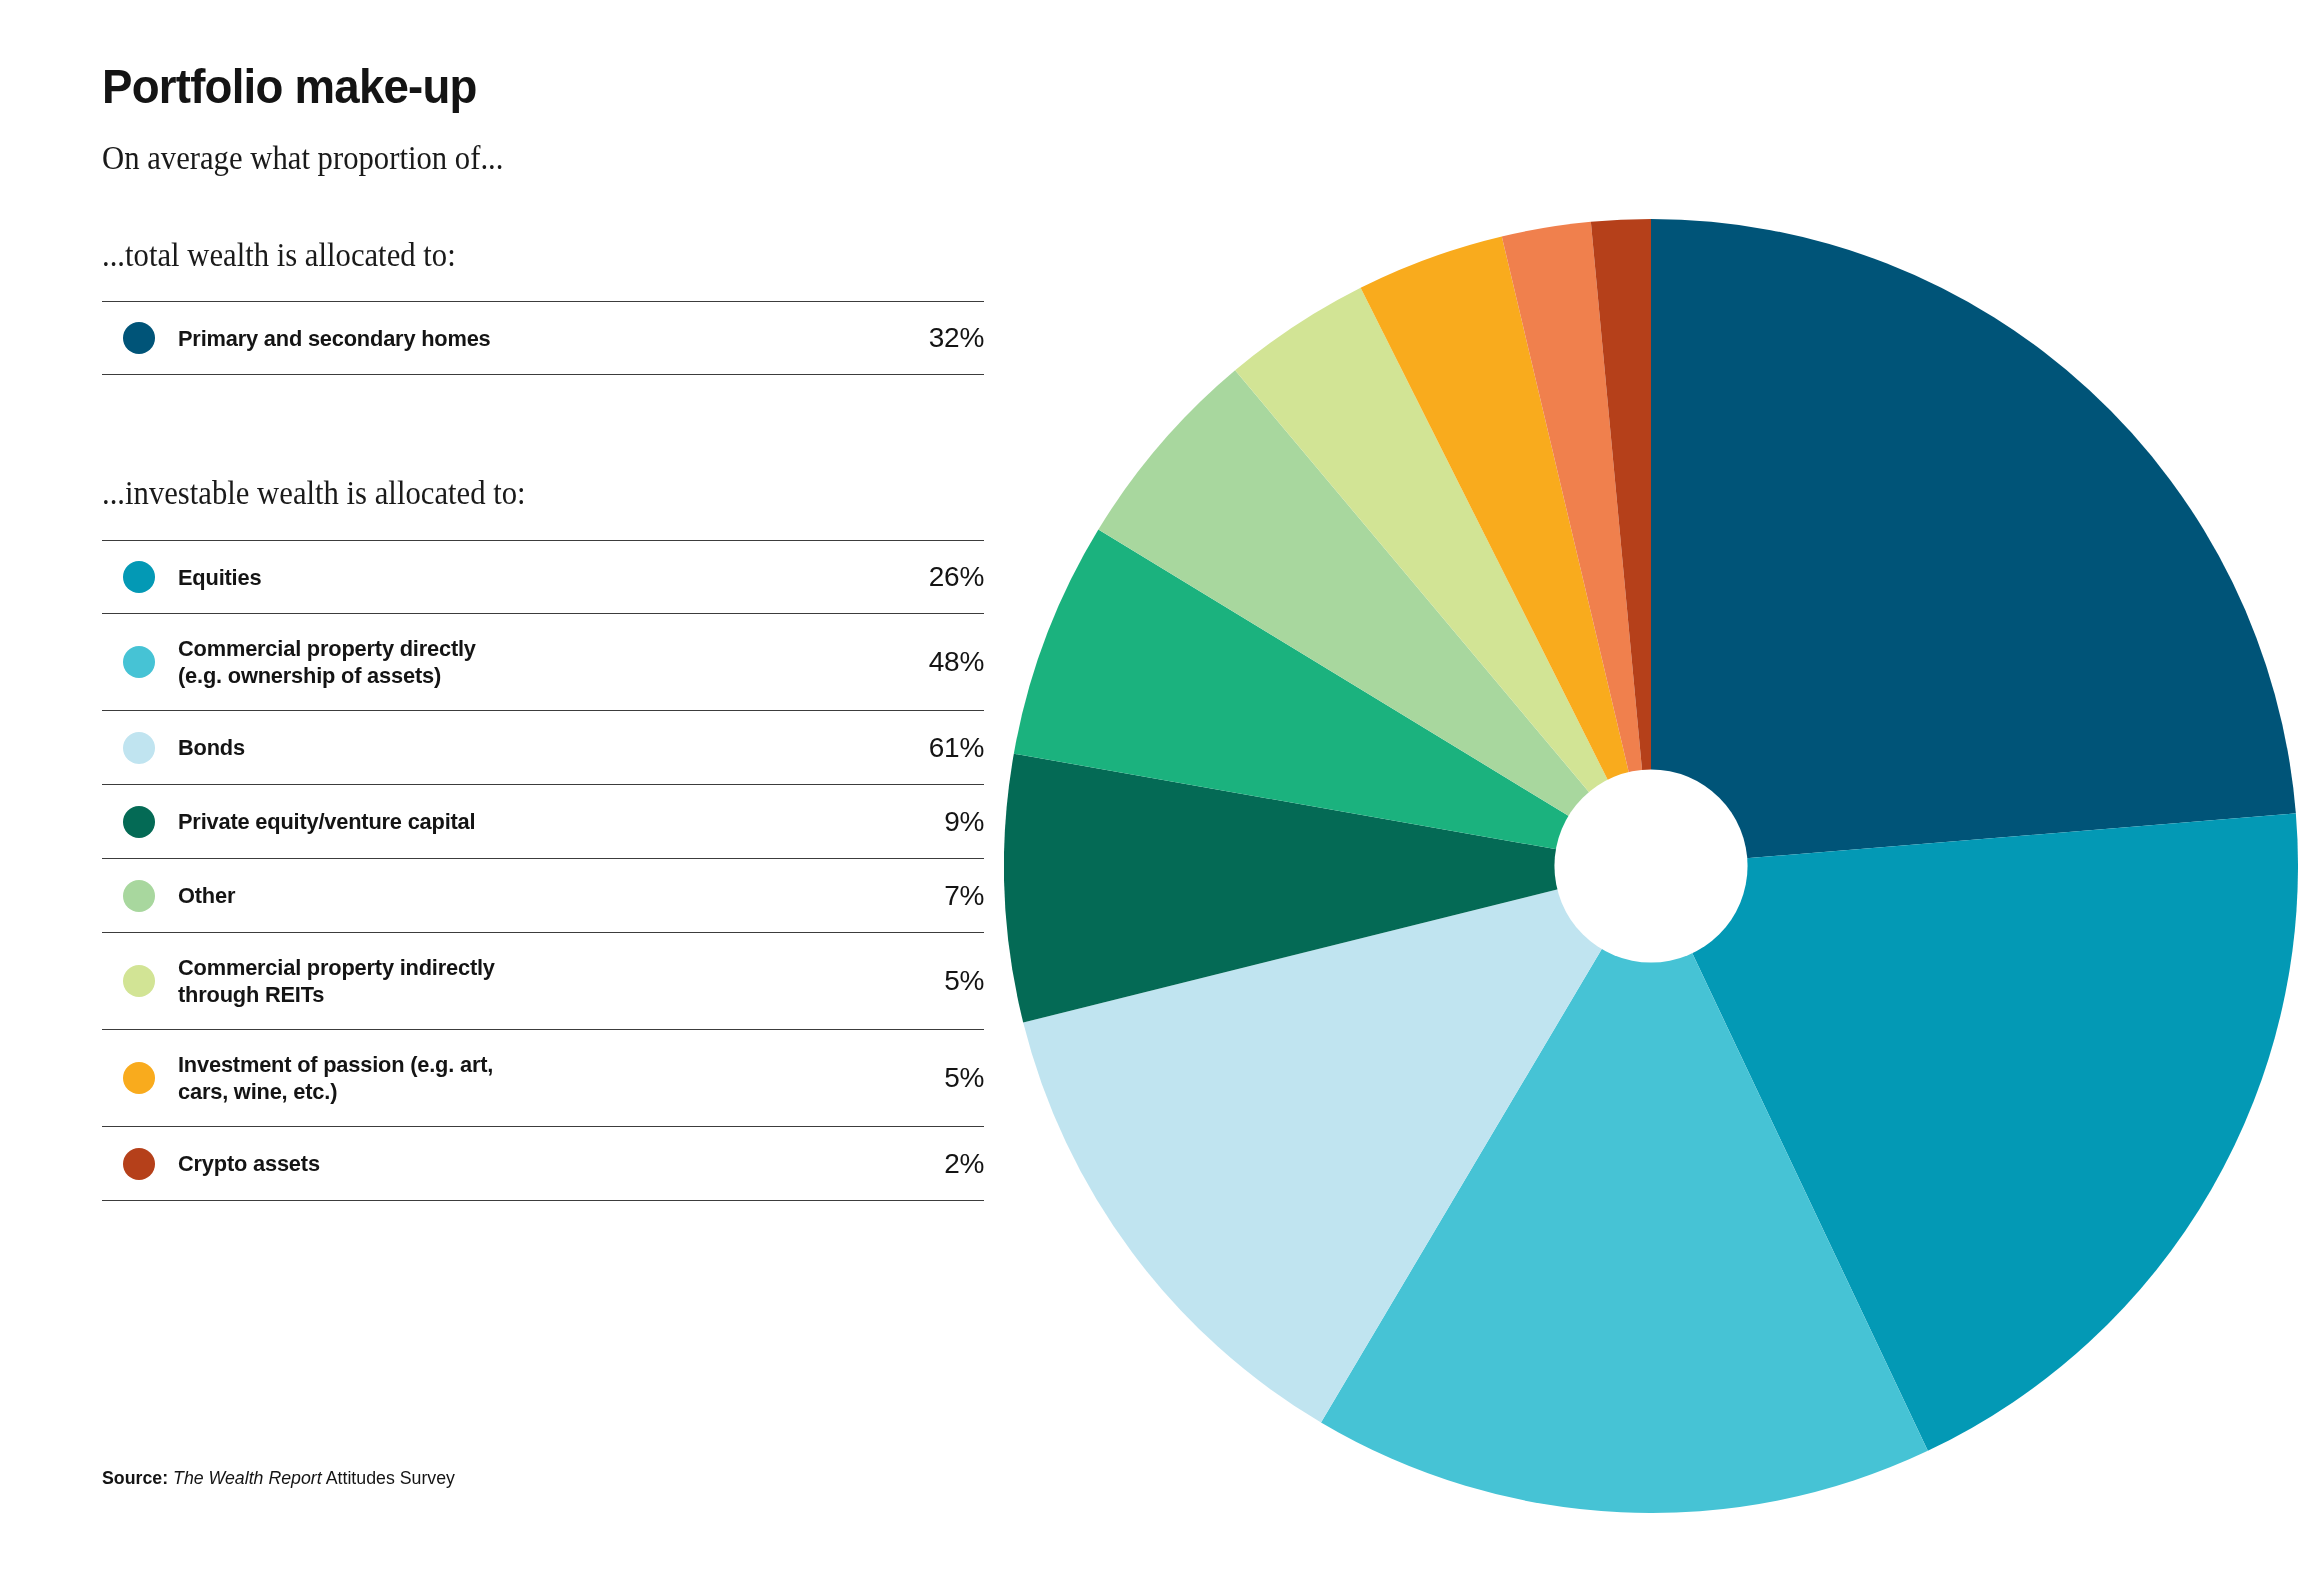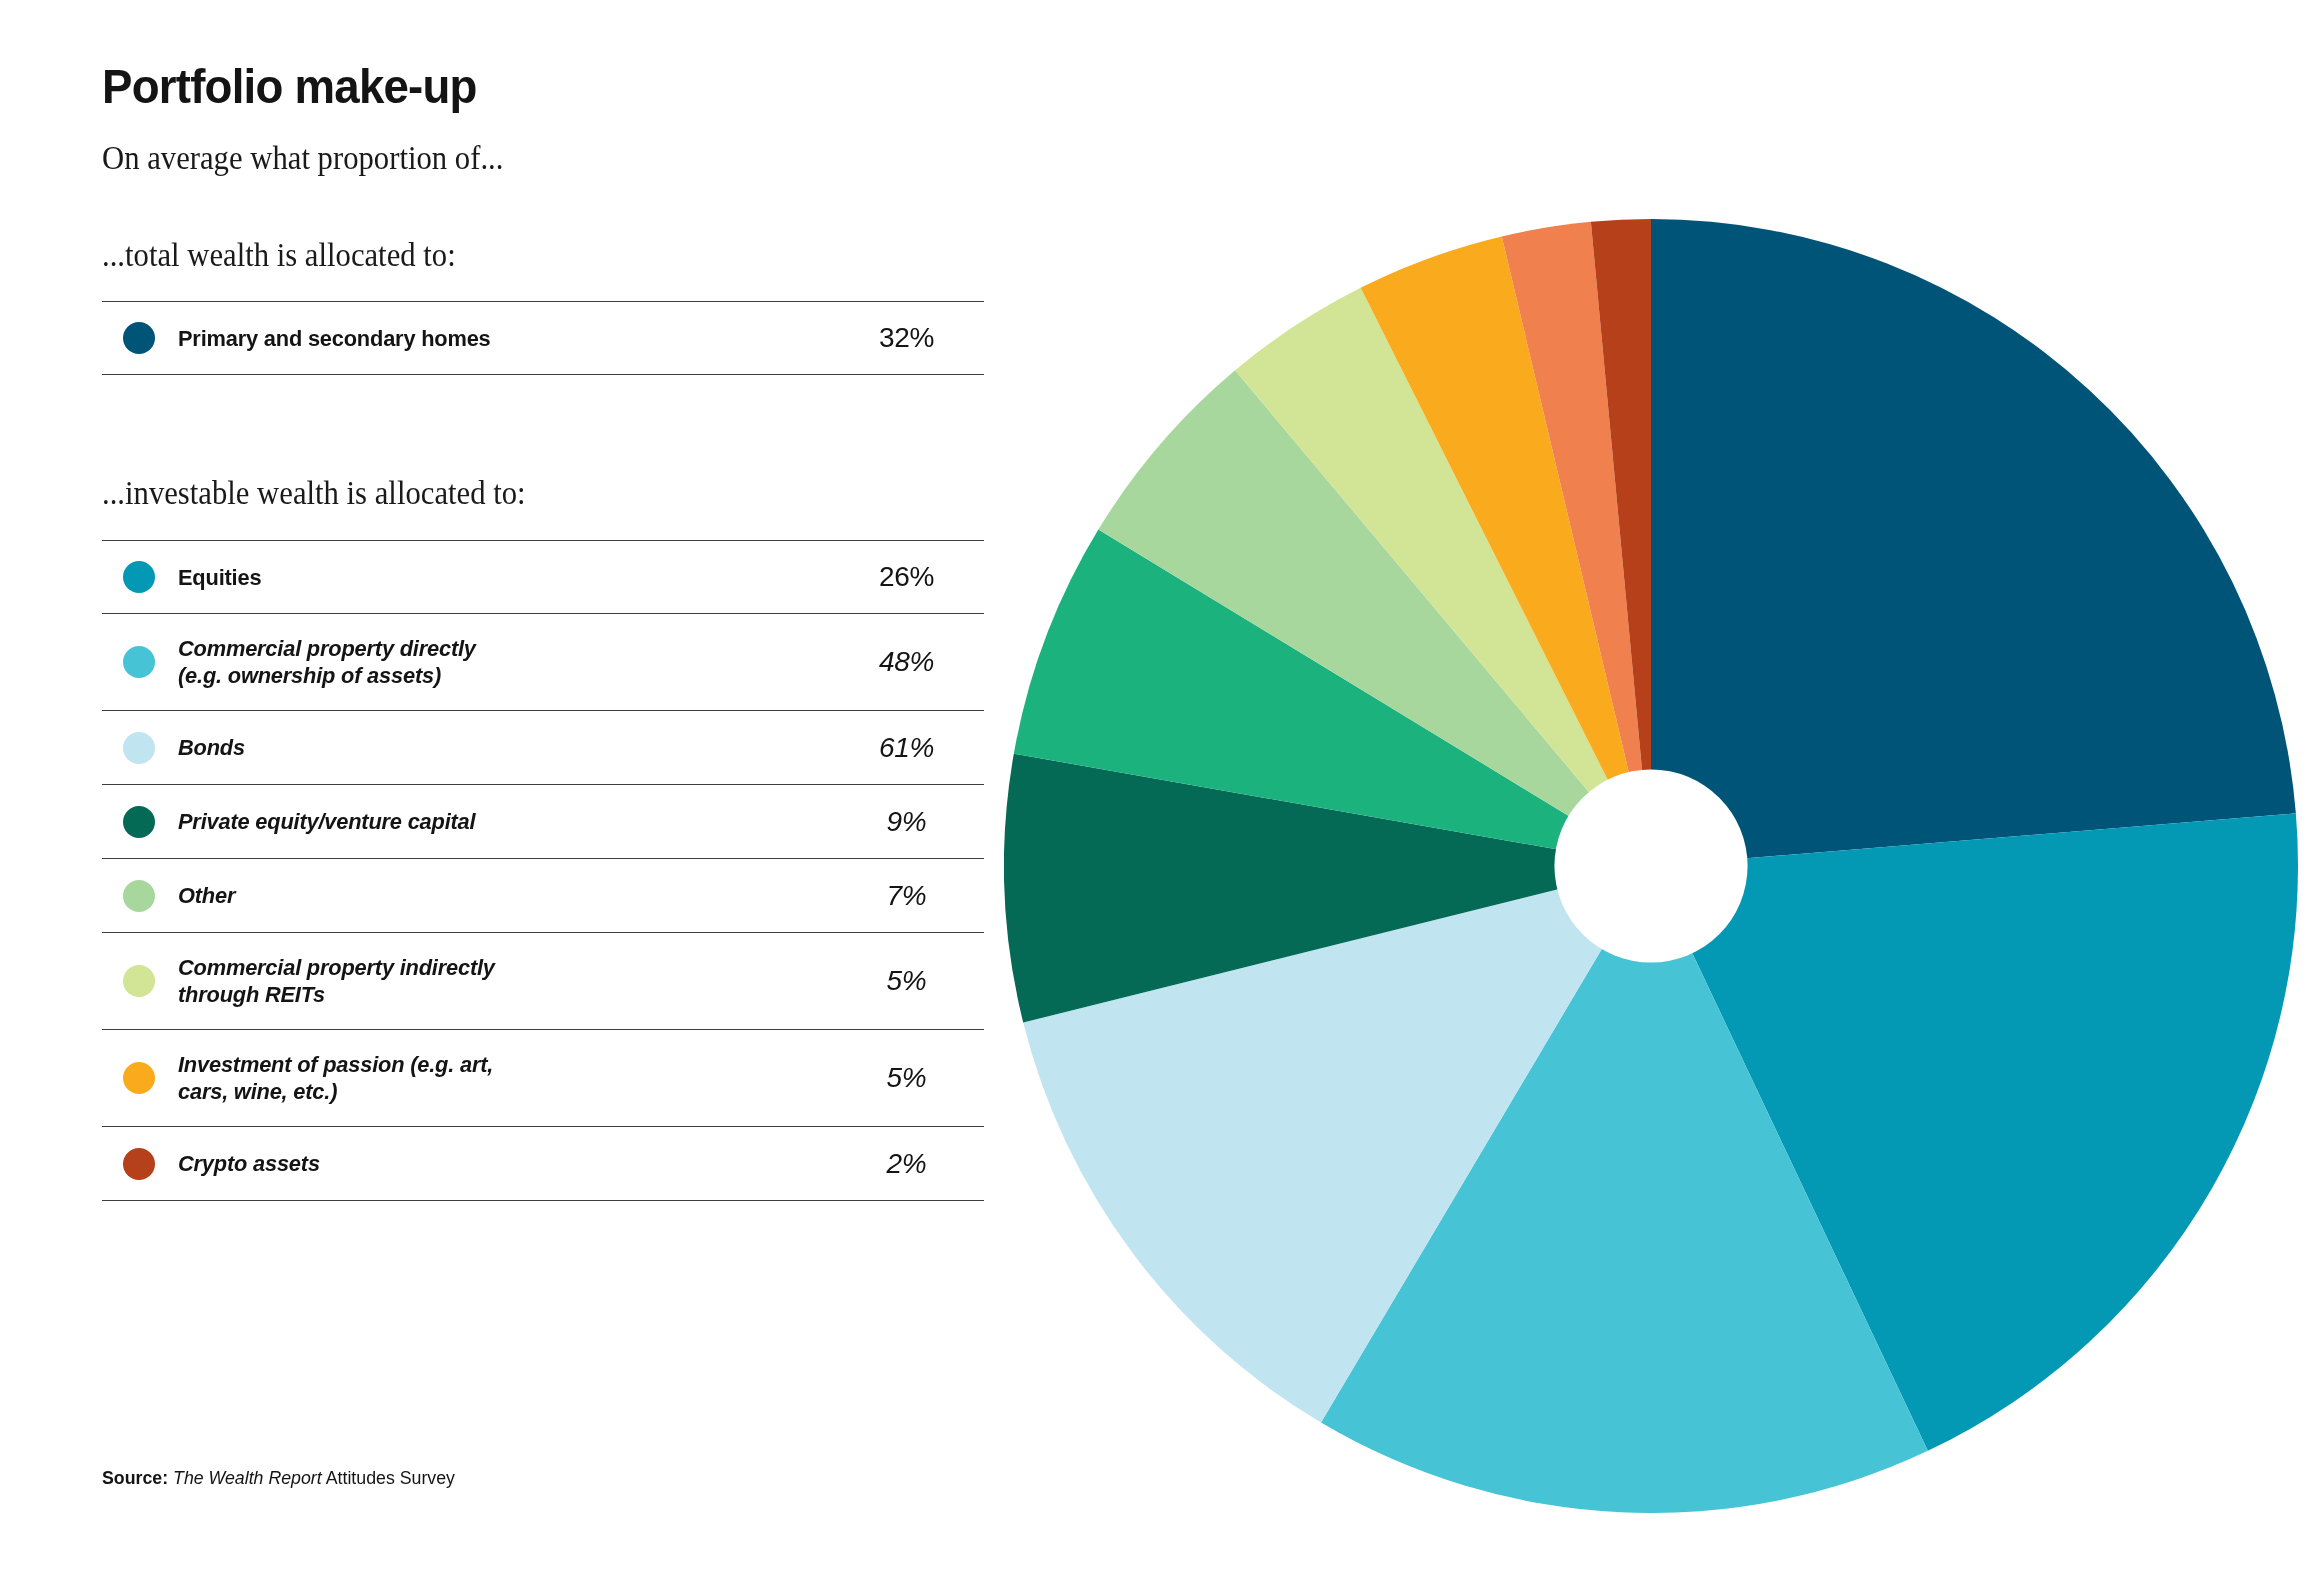--- a/index.html
+++ b/index.html
@@ -75,21 +75,21 @@
   #legend-table-investable { top: 540px; }
 
   .legend-row {
     height: 74px;
     border-top: 1.9px solid #3c3c3c;
     border-bottom: 1.9px solid #3c3c3c;
     display: flex;
     align-items: center;
     box-sizing: border-box;
   }
-  .legend-row + .legend-row { border-top: none; font-style: italic; }
+  .legend-row + .legend-row { border-top: none; }
   .legend-row.tall { height: 97px; }
 
   .swatch-cell {
     width: 76px;
     flex: 0 0 76px;
     display: flex;
     align-items: center;
     justify-content: flex-start;
     padding-left: 20.6px;
     box-sizing: border-box;
@@ -110,21 +110,21 @@
     color: #141414;
     letter-spacing: -0.2px;
     padding-right: 13px;
     transform: scaleX(0.97);
     transform-origin: left center;
   }
 
   .value-cell {
     flex: 0 0 155px;
     width: 155px;
-    text-align: center;
+    text-align: right;
     font-family: "Liberation Sans", sans-serif;
     font-size: 28px;
     color: #141414;
     letter-spacing: -0.3px;
   }
 
   
   #source-note {
     position: absolute;
     left: 0;

